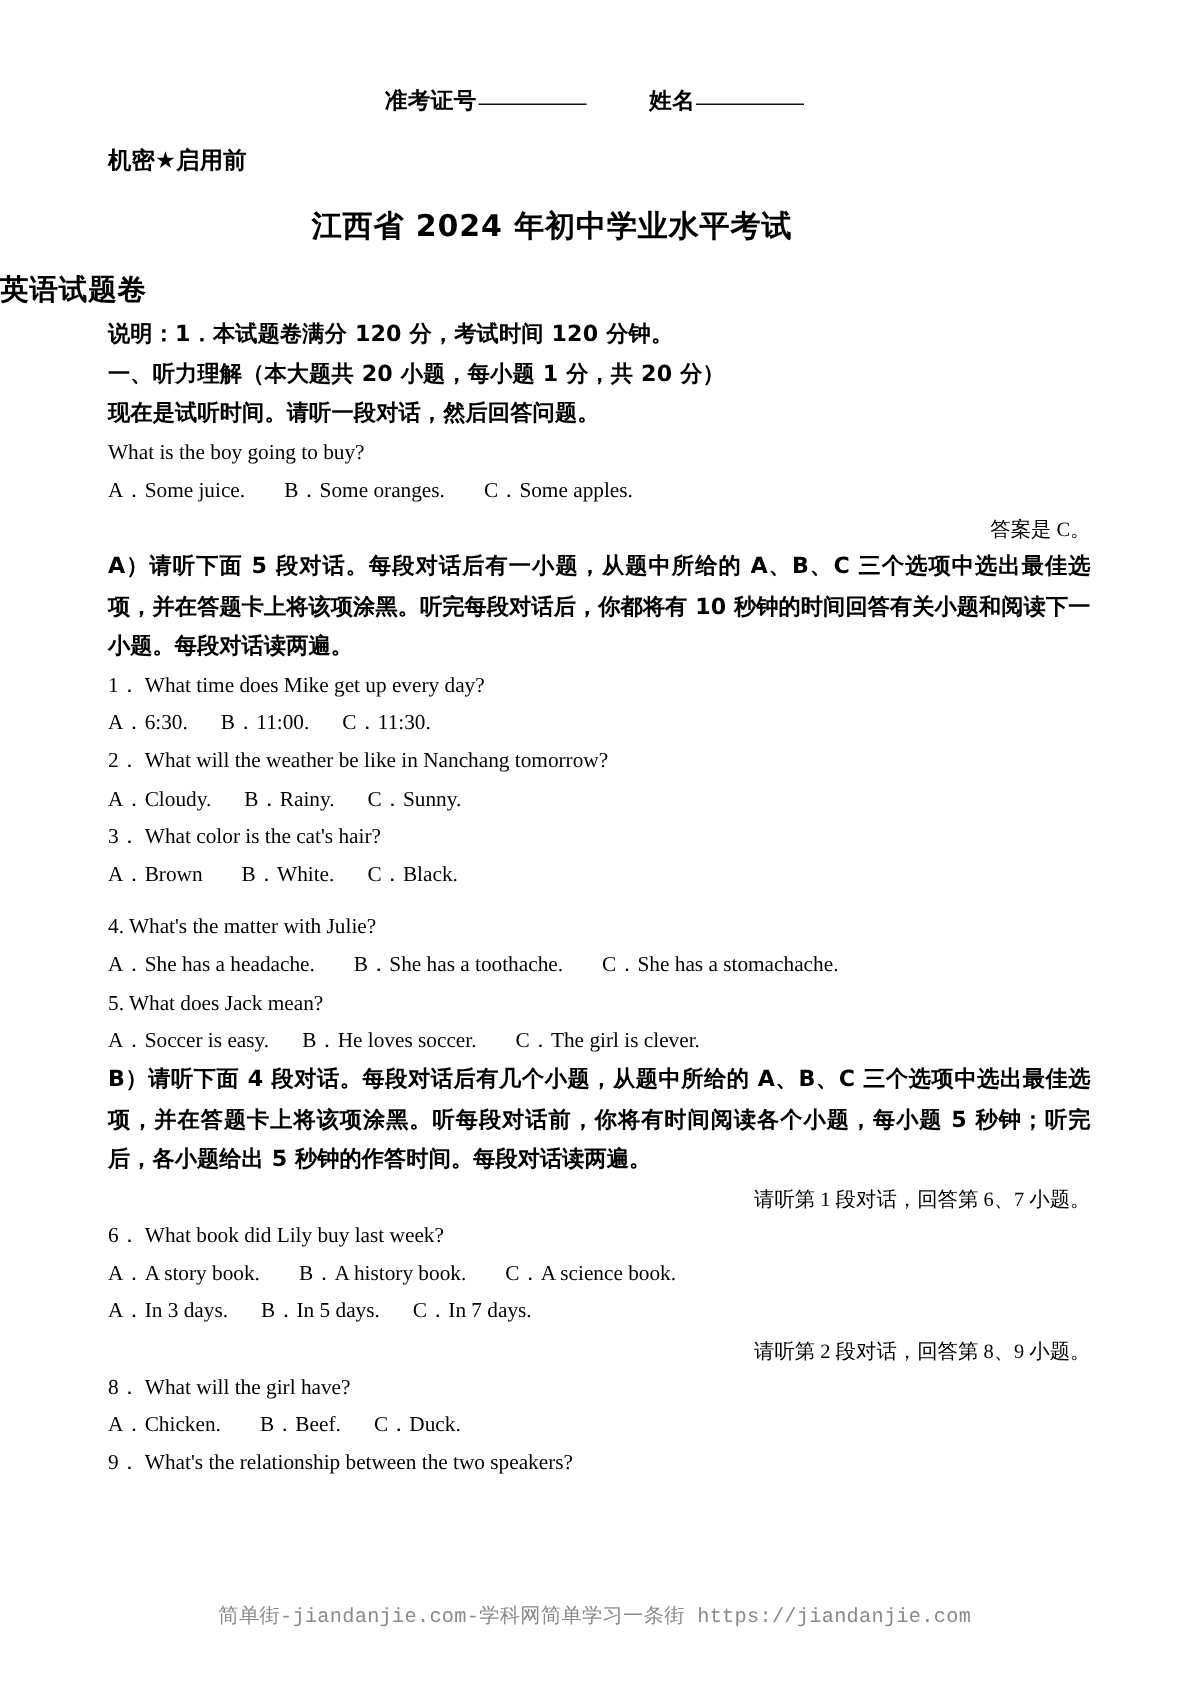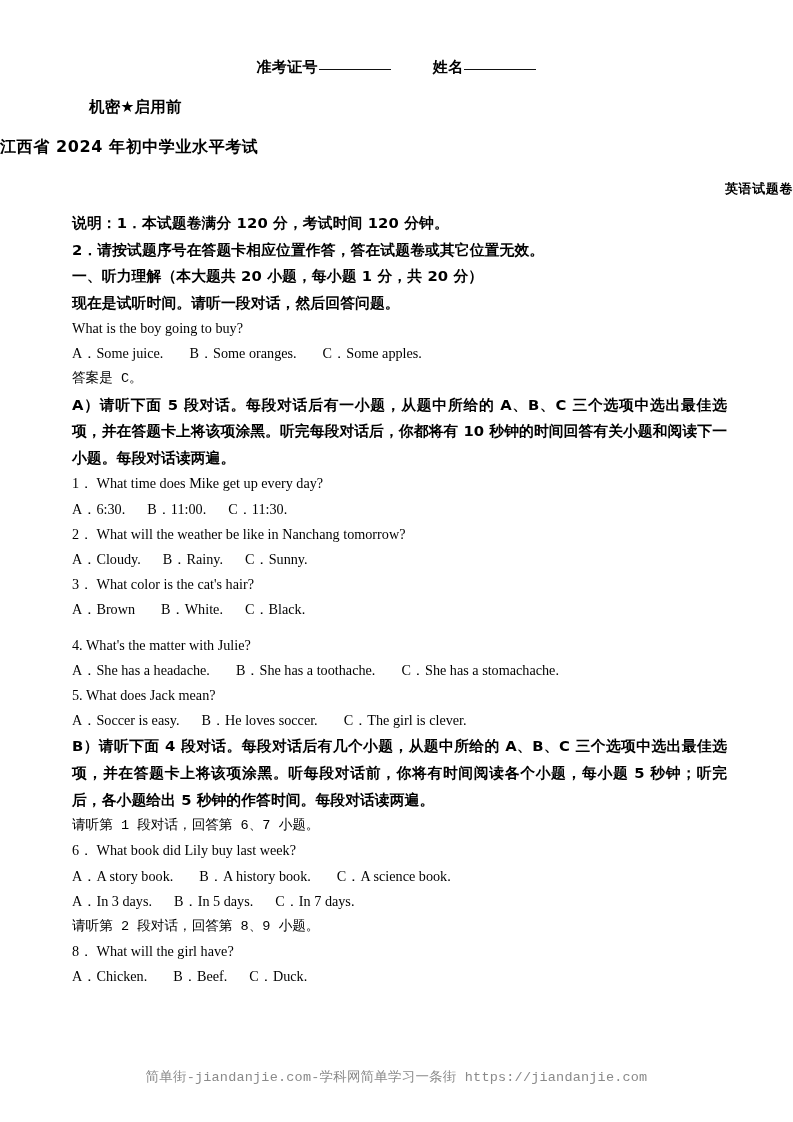--- a/index.html
+++ b/index.html
@@ -56,40 +56,40 @@
 
   
   .confidential {
     position: absolute;
     top: 97px;
     left: 72px;
     font-size: 15.5px;
     font-weight: bold;
     font-family: "DejaVu Sans", "Liberation Sans", sans-serif;
     letter-spacing: 0.2px;
-    margin-left: 17px;
   }
 
   
   .doc-title {
     position: absolute;
     top: 137px;
     left: 0;
     width: 736px;
-    font-size: 16px;
+    text-align: center;
+    font-size: 20px;
     font-weight: bold;
     letter-spacing: 0.6px;
   }
   .doc-subtitle {
     position: absolute;
     top: 180px;
     left: 0;
     width: 793px;
-    text-align: right;
-    font-size: 13px;
+    text-align: left;
+    font-size: 19px;
     font-weight: bold;
     letter-spacing: 0.6px;
   }
 
   
   .content {
     position: absolute;
     top: 210px;
     left: 72px;
     width: 655px;
@@ -130,22 +130,23 @@
     display: inline-block;
     text-align: right;
   }
   .opt-sep-sm { display: inline-block; width: 22px; }
   .opt-sep-md { display: inline-block; width: 26px; }
 
   
   .cue {
     font-size: 13.6px;
     line-height: 25.2px;
-    font-family: Liberation Mono, monospace;
-    white-space: nowrap;
+    font-family: Liberation Serif, serif;
+    white-space: nowrap;
+    text-align: right;
   }
 
   .spacer-sm { height: 10px; }
 
   
   .footer {
     position: absolute;
     top: 1068px;
     left: 0;
     width: 793px;
@@ -169,21 +170,20 @@
   </div>
 
   <div class="confidential">机密★启用前</div>
 
   <div class="doc-title zh">江西省 2024 年初中学业水平考试</div>
   <div class="doc-subtitle zh">英语试题卷</div>
 
   <div class="content">
 
     <div class="instr">说明：1．本试题卷满分 120 分，考试时间 120 分钟。</div>
-    <div class="instr">2．请按试题序号在答题卡相应位置作答，答在试题卷或其它位置无效。</div>
 
     <div class="instr">一、听力理解（本大题共 20 小题，每小题 1 分，共 20 分）</div>
     <div class="instr">现在是试听时间。请听一段对话，然后回答问题。</div>
 
     <div class="q">What is the boy going to buy?</div>
     <div class="opts">
       <span class="opt">A．Some juice.</span><span class="opt-sep-md"></span><span class="opt">B．Some oranges.</span><span class="opt-sep-md"></span><span class="opt">C．Some apples.</span>
     </div>
     <div class="cue">答案是 C。</div>
 
@@ -229,18 +229,19 @@
       <span class="opt">A．In 3 days.</span><span class="opt-sep-sm"></span><span class="opt">B．In 5 days.</span><span class="opt-sep-sm"></span><span class="opt">C．In 7 days.</span>
     </div>
 
     <div class="cue">请听第 2 段对话，回答第 8、9 小题。</div>
 
     <div class="q"><span>8．</span> <span>What will the girl have?</span></div>
     <div class="opts">
       <span class="opt">A．Chicken.</span><span class="opt-sep-md"></span><span class="opt">B．Beef.</span><span class="opt-sep-sm"></span><span class="opt">C．Duck.</span>
     </div>
 
+    <div class="q"><span>9．</span> <span>What's the relationship between the two speakers?</span></div>
 
   </div>
 
   <div class="footer">简单街-jiandanjie.com-学科网简单学习一条街 https://jiandanjie.com</div>
 
 </div>
 
 </body></html>

